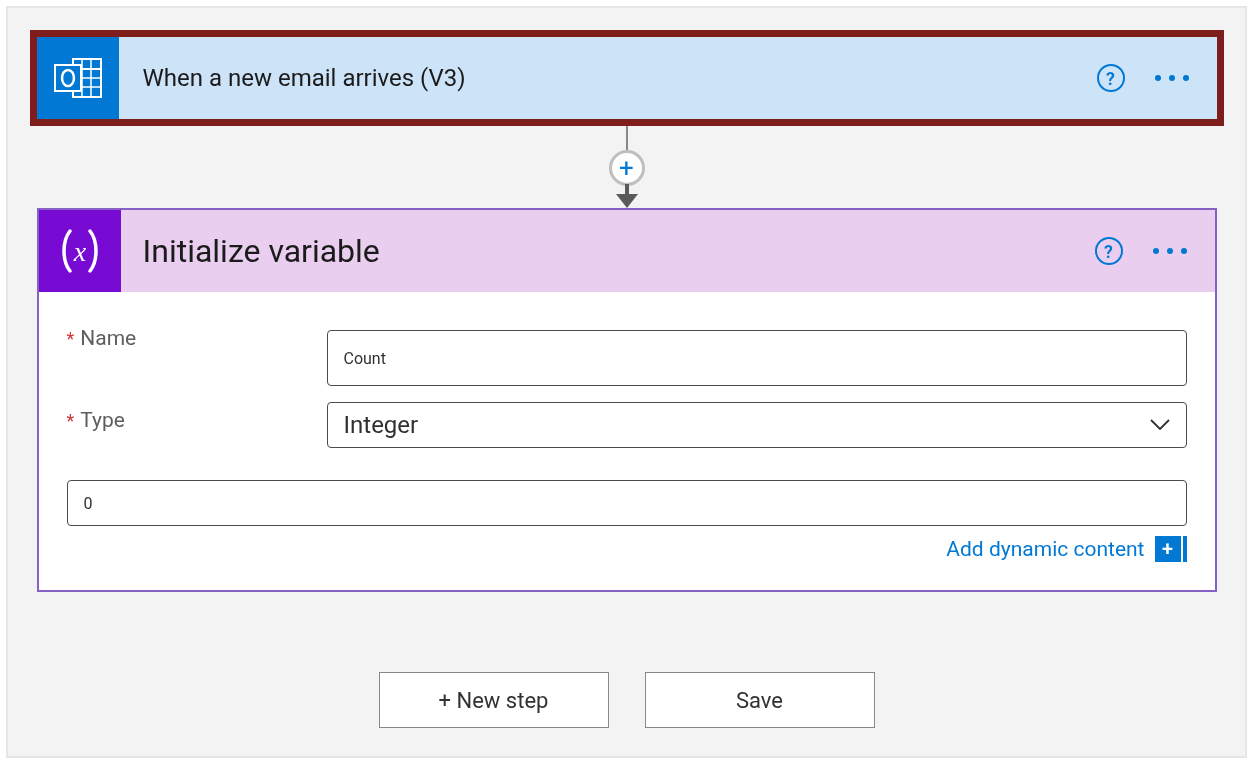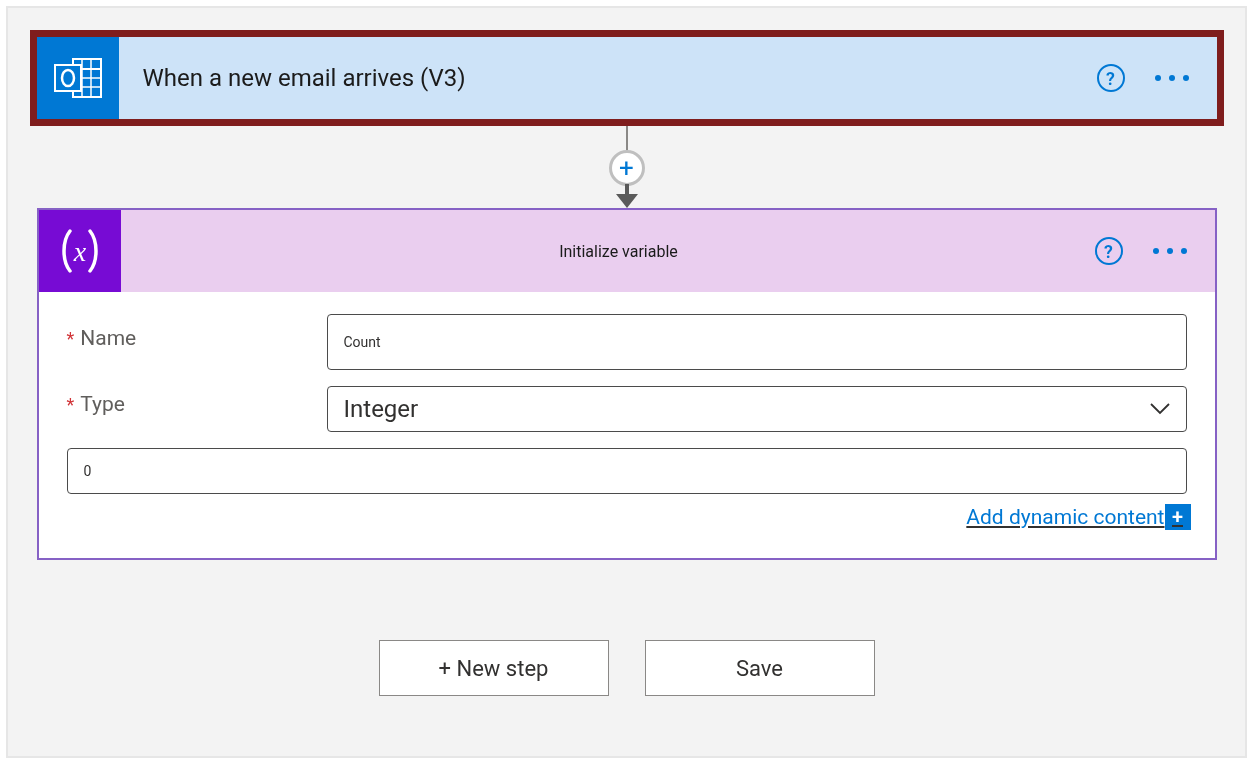--- a/index.html
+++ b/index.html
@@ -144,24 +144,23 @@
     width: 82px;
     height: 82px;
     background: #770bd4;
     display: flex;
     align-items: center;
     justify-content: center;
     flex-shrink: 0;
   }
   .action-title {
     flex: 1;
-    font-size: 16px;
+    font-size: 32px;
     padding-left: 22px;
     color: #1b1b1b;
-    text-align: center;
   }
 
   
   .form-body {
     padding: 22px 28px 28px 28px;
   }
   .form-row {
     display: flex;
     align-items: flex-start;
     margin-bottom: 16px;
@@ -181,25 +180,26 @@
   }
   .input-cell {
     flex: 1;
   }
   .text-input {
     width: 100%;
     height: 56px;
     border: 1px solid #4b4b4b;
     border-radius: 4px;
     box-sizing: border-box;
-    font-size: 14px;
+    font-size: 16px;
     padding: 16px 16px;
     font-family: inherit;
     color: #323130;
     background: #ffffff;
+    margin-top: 16px;
   }
   .text-input.small {
     height: 46px;
   }
   .select-wrap {
     width: 100%;
     position: relative;
   }
   .select-input {
     width: 100%;
@@ -221,22 +221,22 @@
     position: absolute;
     right: 16px;
     top: 50%;
     transform: translateY(-50%);
     pointer-events: none;
   }
   .dyn-row {
     display: flex;
     justify-content: flex-end;
     align-items: center;
+    gap: 10px;
     margin-top: 10px;
-    text-decoration: underline;
   }
   .dyn-link {
     color: #0078d4;
     font-size: 21px;
     cursor: pointer;
   }
   .dyn-btn {
     width: 26px;
     height: 26px;
     background: #0078d4;

